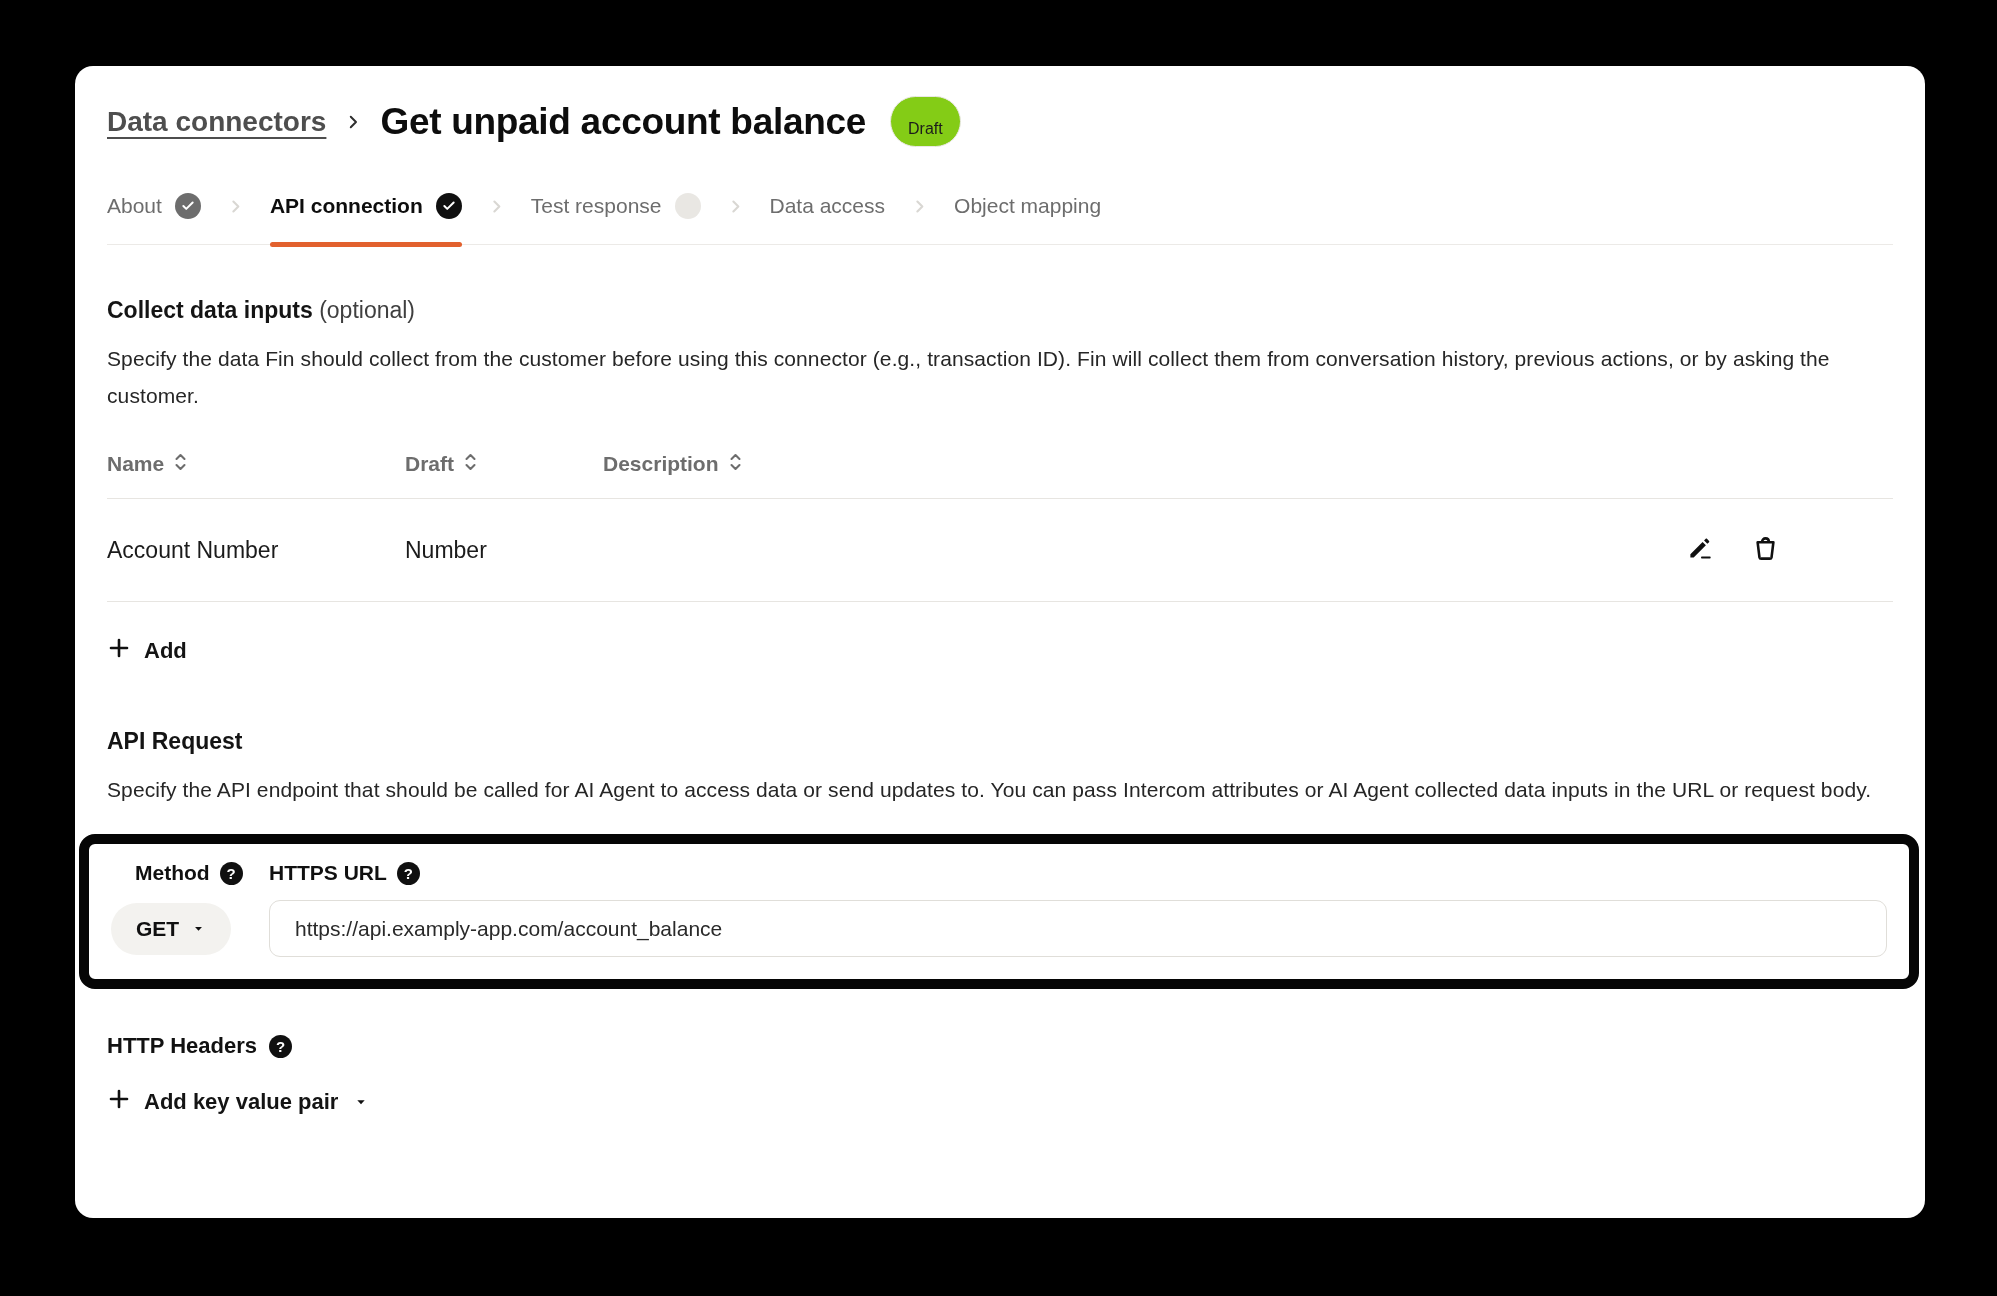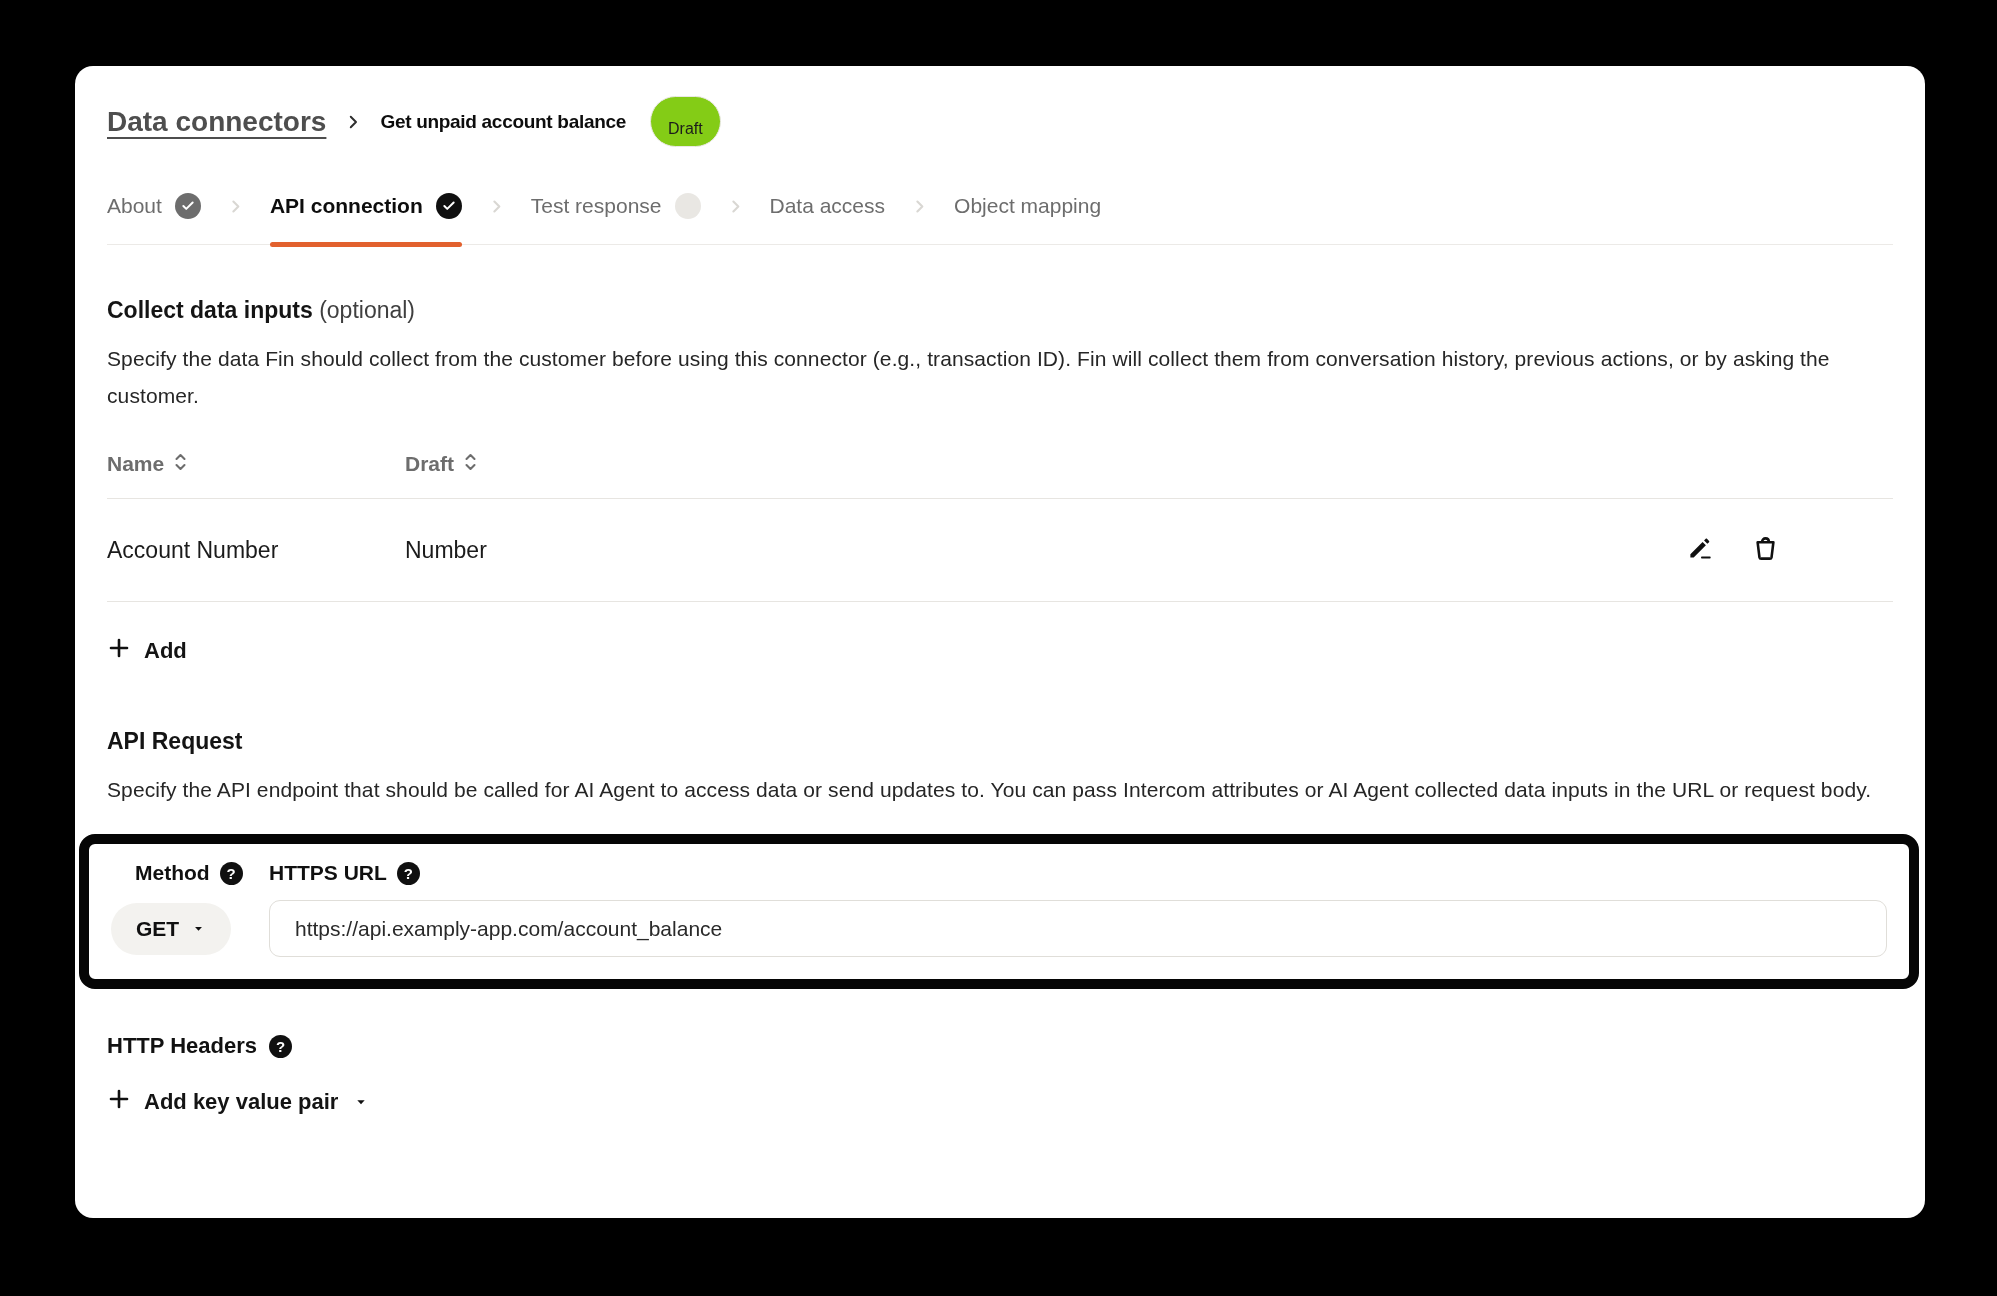--- a/index.html
+++ b/index.html
@@ -19,21 +19,21 @@
     overflow: hidden;
   }
 
   
   .breadcrumb { display: flex; align-items: center; gap: 18px; }
   .crumb-link {
     font-size: 28px; font-weight: 700; color: #4e4e4e;
     text-decoration: underline; text-underline-offset: 6px; cursor: pointer;
   }
   .crumb-sep svg { display: block; }
-  .page-title { font-size: 19px; font-weight: 700; color: #0d0d0d; letter-spacing: -0.3px; }
+  .page-title { font-size: 37px; font-weight: 700; color: #0d0d0d; letter-spacing: -0.3px; }
   .badge {
     margin-left: 6px;
     font-size: 16px; color: #1c1c1c;
     background: #84cc16; border: 1px solid #eae8e5;
     border-radius: 999px; padding: 23px 17px 8px;
   }
 
   
   .stepper {
     display: flex; align-items: center; gap: 26px;
@@ -224,20 +224,29 @@
           <span>Name</span>
           <span>
             <svg width="15" height="20" viewBox="0 0 14 20" fill="none" stroke="#6d6d6d" stroke-width="2.1" stroke-linecap="round" stroke-linejoin="round">
                 <polyline points="3 7 7 3 11 7"></polyline>
                 <polyline points="3 13 7 17 11 13"></polyline>
               </svg>
           </span>
         </div>
         <div class="th">
           <span>Draft</span>
+          <span>
+            <svg width="15" height="20" viewBox="0 0 14 20" fill="none" stroke="#6d6d6d" stroke-width="2.1" stroke-linecap="round" stroke-linejoin="round">
+                <polyline points="3 7 7 3 11 7"></polyline>
+                <polyline points="3 13 7 17 11 13"></polyline>
+              </svg>
+          </span>
+        </div>
+        <div class="th">
+          <span>Description</span>
           <span>
             <svg width="15" height="20" viewBox="0 0 14 20" fill="none" stroke="#6d6d6d" stroke-width="2.1" stroke-linecap="round" stroke-linejoin="round">
                 <polyline points="3 7 7 3 11 7"></polyline>
                 <polyline points="3 13 7 17 11 13"></polyline>
               </svg>
           </span>
         </div>
         <div></div>
       </div>
 

